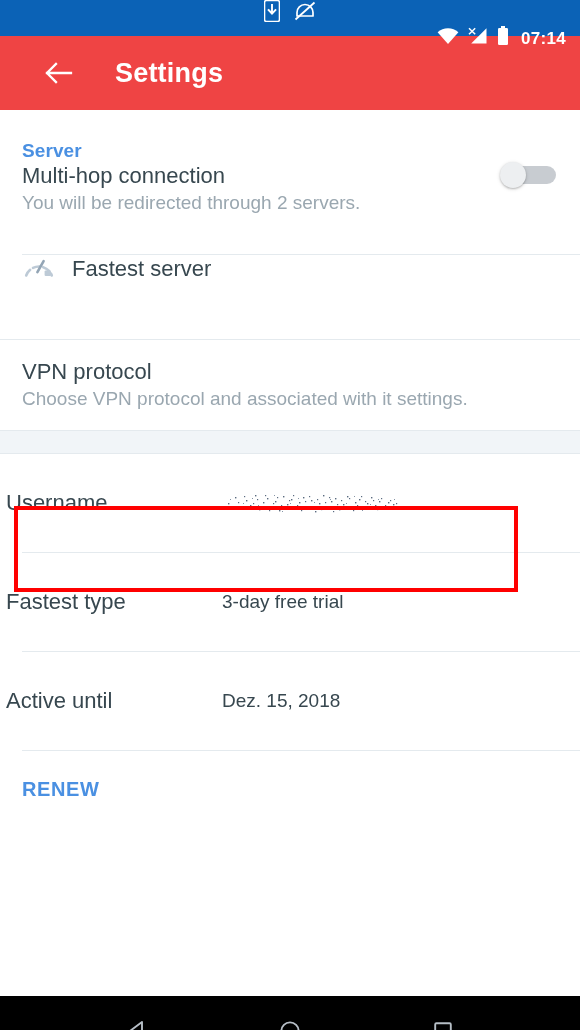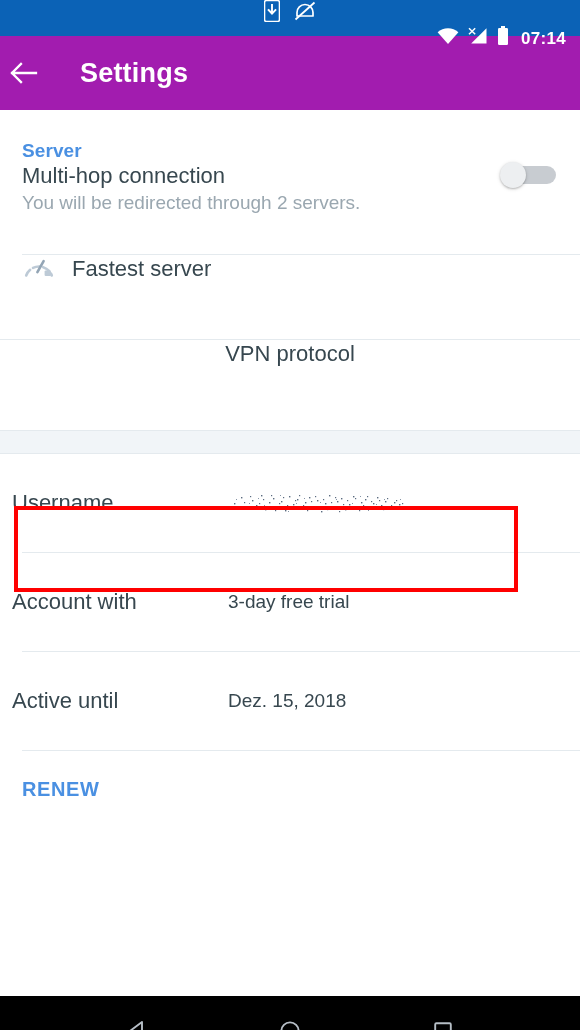--- a/index.html
+++ b/index.html
@@ -48,24 +48,24 @@
     font-size: 17px;
     font-weight: 700;
     letter-spacing: 0.3px;
     margin-left: 3px;
     line-height: 1;
   }
 
   
   #app-bar {
     height: 74px;
-    background: #a21caf;
-    display: flex;
-    align-items: center;
-    padding-left: 4px;
+    background: #ef4444;
+    display: flex;
+    align-items: center;
+    padding-left: 39px;
     box-sizing: border-box;
   }
   #back-button {
     width: 40px;
     height: 40px;
     display: flex;
     align-items: center;
     justify-content: center;
     cursor: pointer;
     flex: none;
@@ -156,21 +156,21 @@
   #icon-speedometer {
     flex: none;
     width: 34px;
     margin-right: 16px;
     display: flex;
     align-items: center;
     justify-content: center;
   }
 
   
-  #row-vpn { height: 90px; flex-direction: row; align-items: flex-start; justify-content: center; }
+  #row-vpn { height: 90px; flex-direction: column; align-items: flex-start; justify-content: center; }
 
   #highlight-box {
     position: absolute;
     left: 14px;
     top: 396px;
     width: 504px;
     height: 86px;
     border: 4px solid #FF0000;
     box-sizing: border-box;
     pointer-events: none;
@@ -181,21 +181,21 @@
     background: #F1F5F8;
     border-top: 1px solid #E4EAEE;
     border-bottom: 1px solid #E4EAEE;
   }
 
   
   .kv-row {
     height: 98px;
     display: flex;
     align-items: center;
-    padding: 0 12px;
+    padding: 0 6px;
     box-sizing: border-box;
   }
   .kv-key {
     color: #37474F;
     font-size: 22px;
     width: 216px;
     flex: none;
   }
   .kv-val {
     color: #37474F;
@@ -324,20 +324,21 @@
       </span>
       <div class="row-texts">
         <div class="row-title">Fastest server</div>
       </div>
     </div>
 
     <div class="divider"></div>
 
     <div class="row" id="row-vpn">
       <div class="row-title">VPN protocol</div>
+      <div class="row-sub">Choose VPN protocol and associated with it settings.</div>
     </div>
 
     <div class="section-gap"></div>
 
 
     <div class="kv-row">
       <div class="kv-key">Username</div>
       <div id="redacted-username">
         <svg width="178" height="34" viewBox="0 0 178 34">
           <g fill="#5A6B80">
@@ -446,21 +447,21 @@
             <rect x="164" y="22" width="1" height="1"></rect>
               <rect x="172" y="13" width="1" height="1"></rect>
           </g>
         </svg>
       </div>
     </div>
 
     <div class="divider divider-inset"></div>
 
     <div class="kv-row">
-      <div class="kv-key">Account with</div>
+      <div class="kv-key">Fastest type</div>
       <div class="kv-val">3-day free trial</div>
     </div>
 
     <div class="divider divider-inset"></div>
 
     <div class="kv-row">
       <div class="kv-key">Active until</div>
       <div class="kv-val">Dez. 15, 2018</div>
     </div>
 

